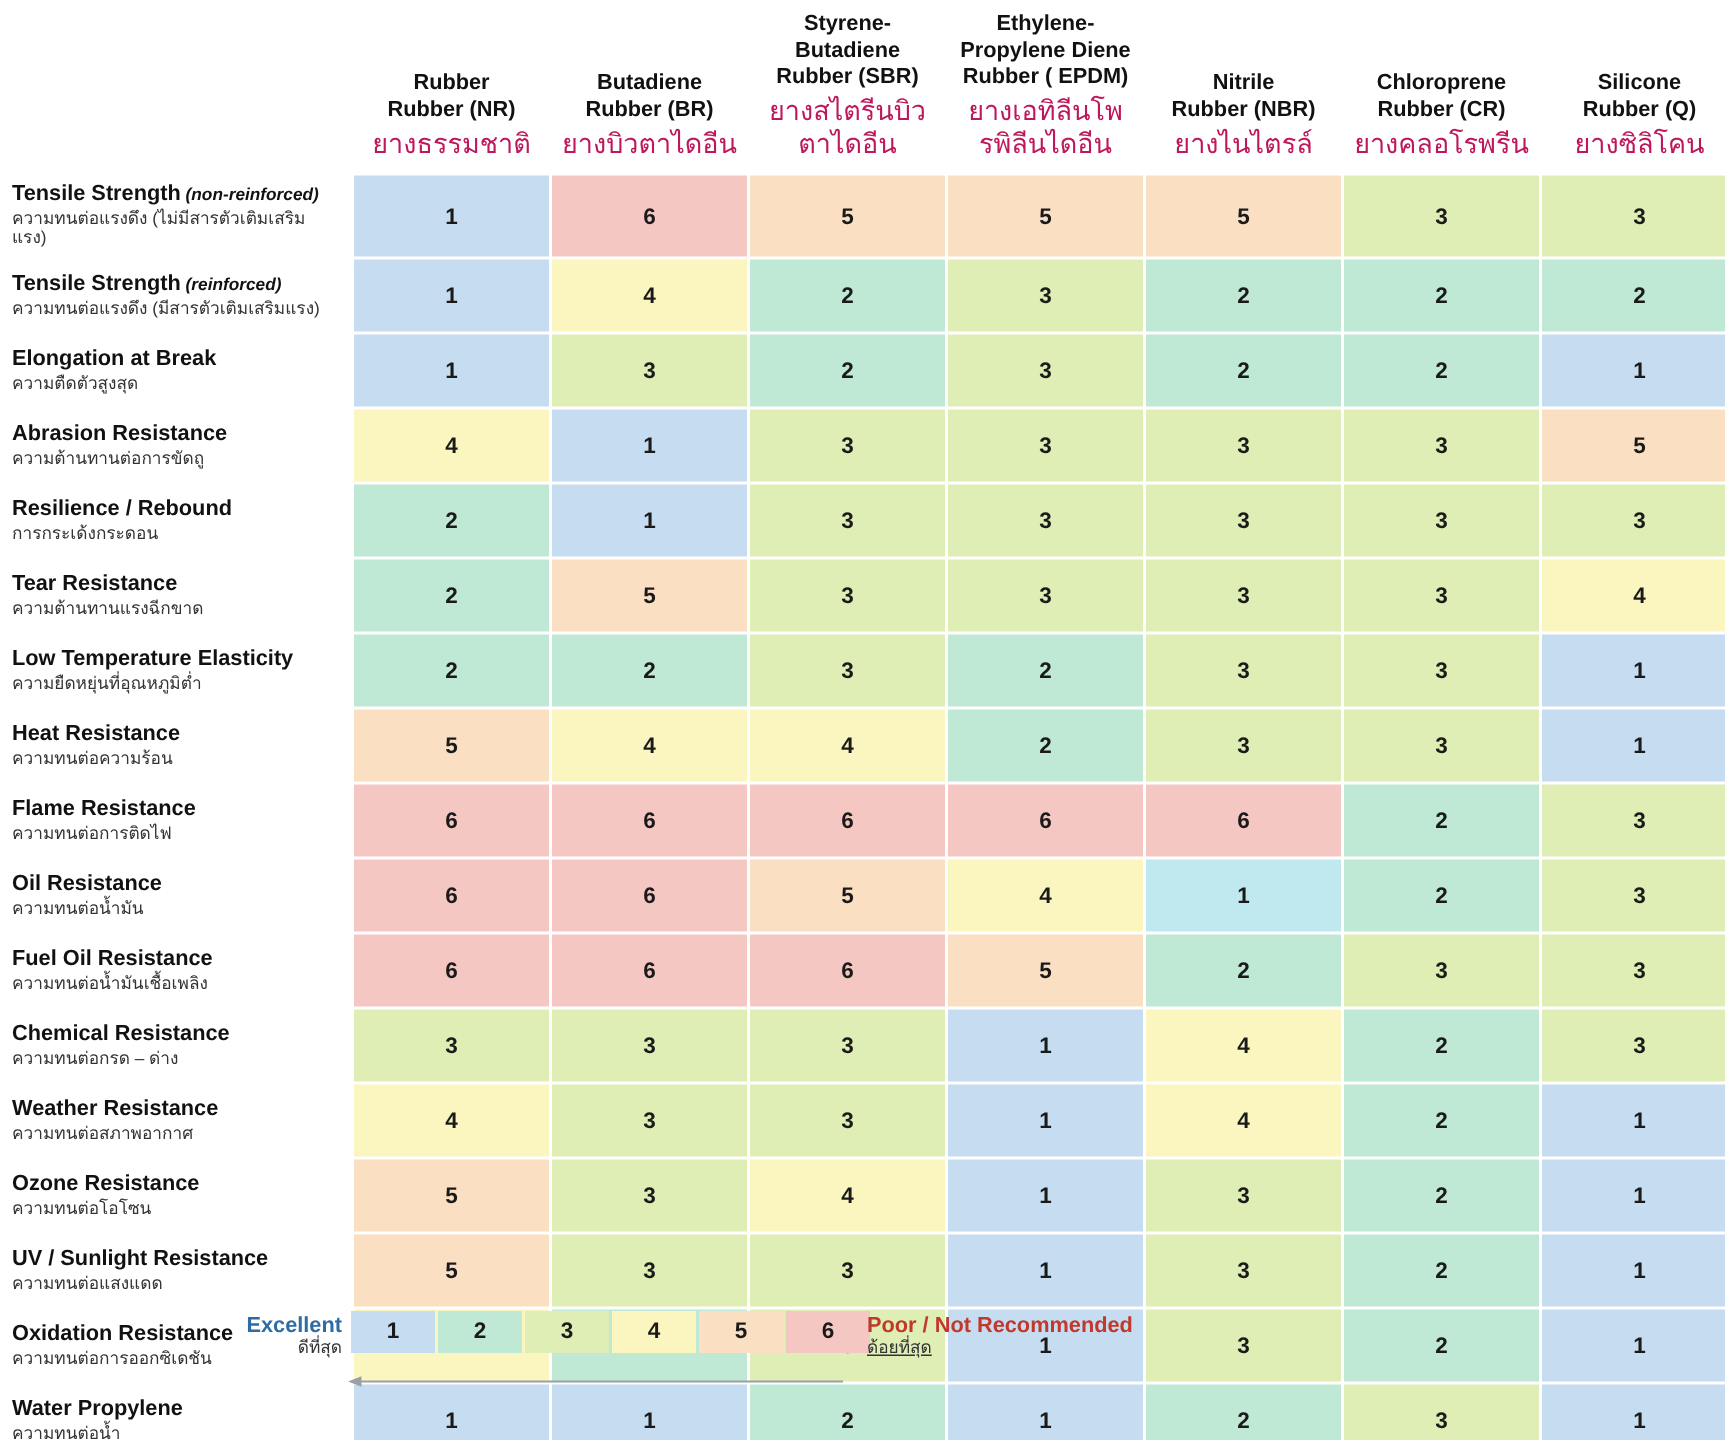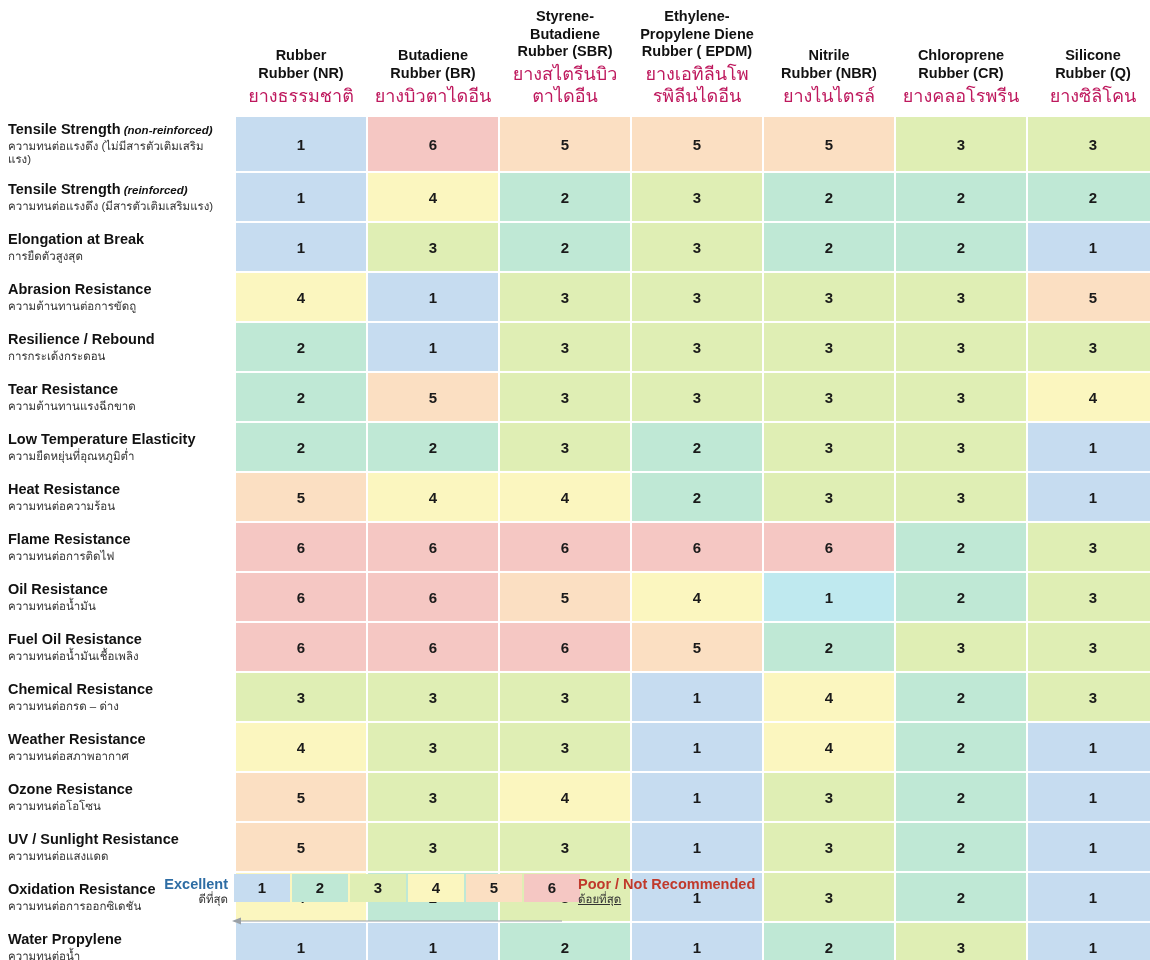--- a/index.html
+++ b/index.html
@@ -218,21 +218,21 @@
           <td class="cell s4">4</td>
           <td class="cell s2">2</td>
           <td class="cell s3">3</td>
           <td class="cell s2">2</td>
           <td class="cell s2">2</td>
           <td class="cell s2">2</td>
         </tr>
         <tr>
           <td class="rowhead">
             <span class="en">Elongation at Break</span>
-            <span class="th">การยืดตัวสูงสุด</span>
+            <span class="th">ความตืดตัวสูงสุด</span>
           </td>
           <td class="cell s1">1</td>
           <td class="cell s3">3</td>
           <td class="cell s2">2</td>
           <td class="cell s3">3</td>
           <td class="cell s2">2</td>
           <td class="cell s2">2</td>
           <td class="cell s1">1</td>
         </tr>
         <tr>

